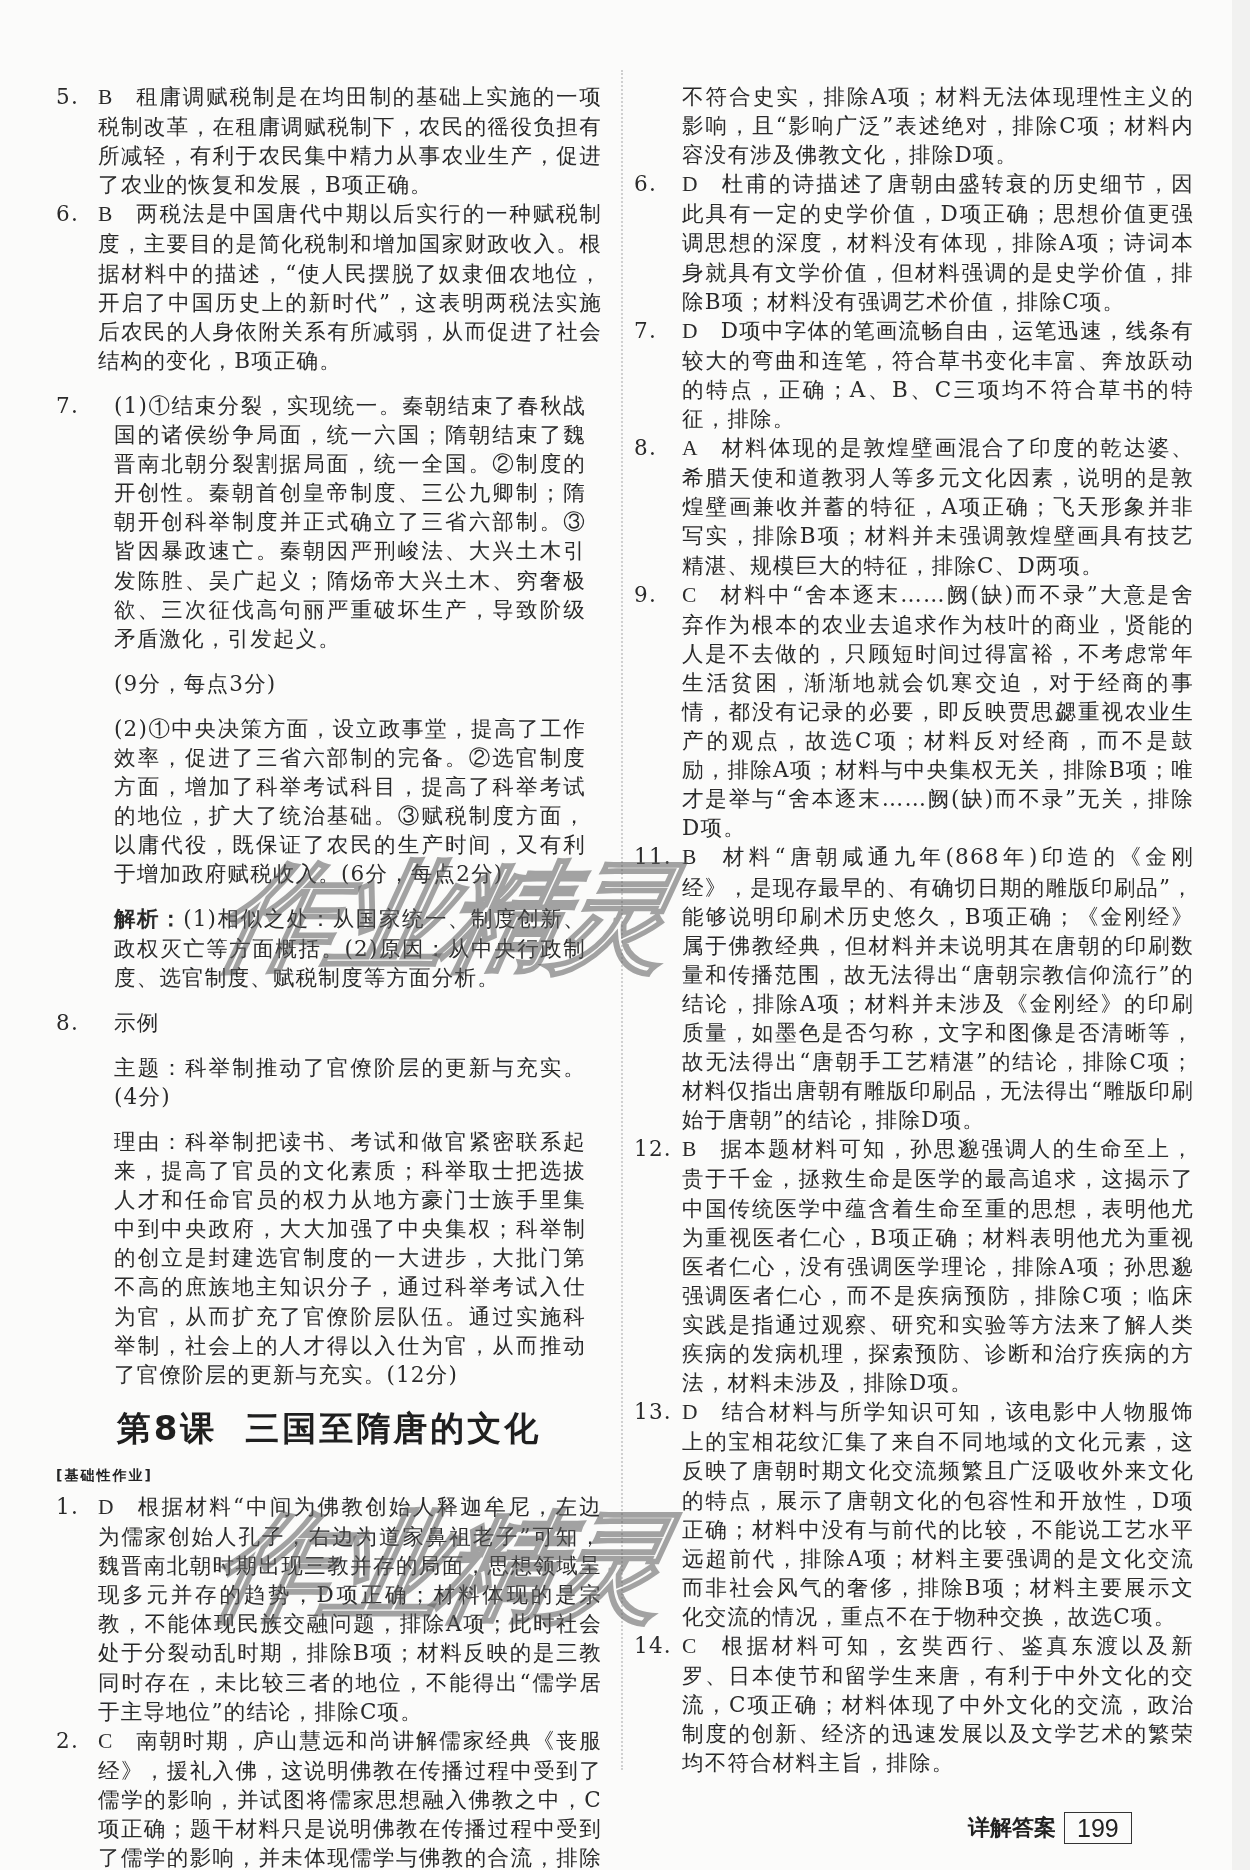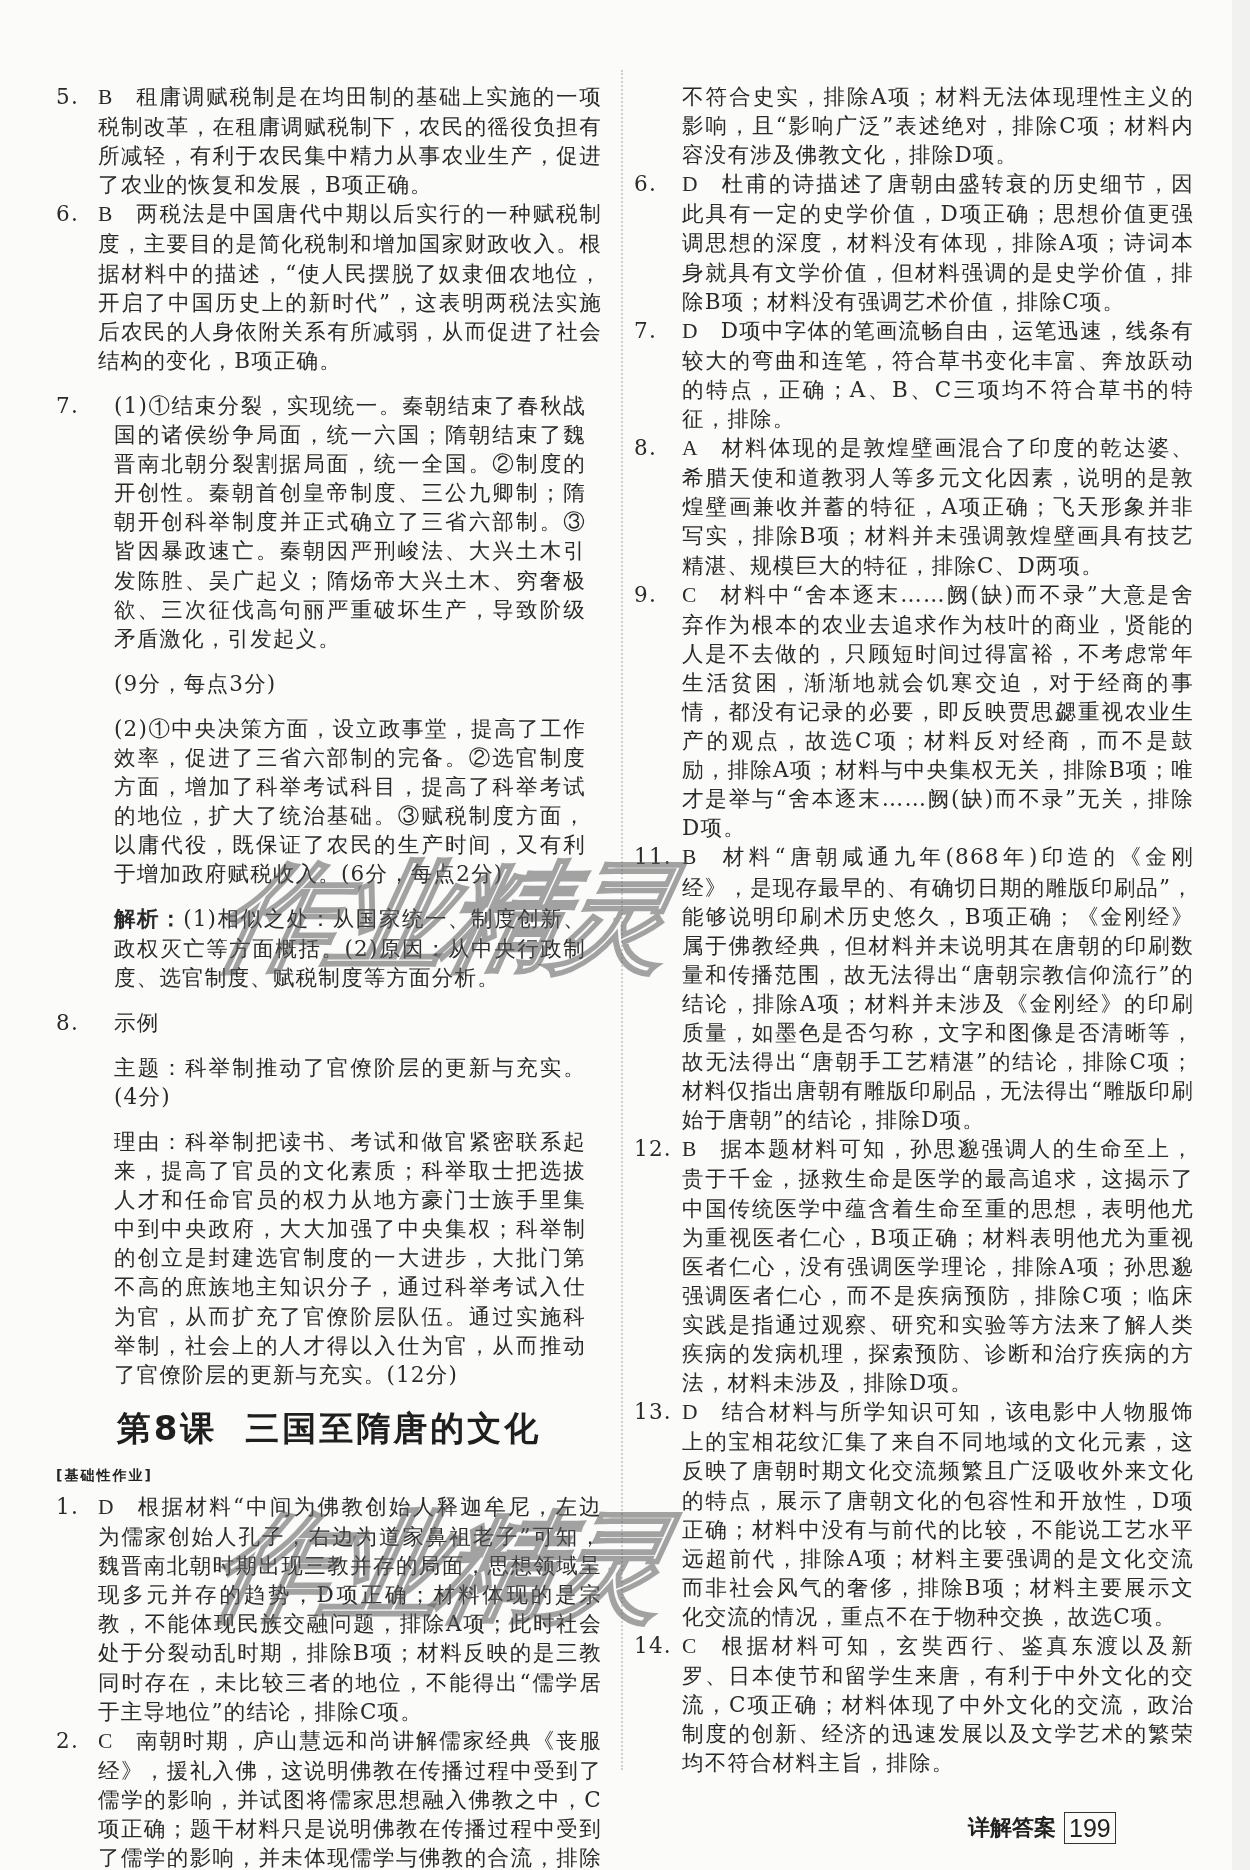--- a/index.html
+++ b/index.html
@@ -17,21 +17,21 @@
   .col-right .item{padding-left:48px;}
   .sub{margin:16px;text-align:justify;}
   .lesson-title{font-family:"DejaVu Sans","Liberation Sans",sans-serif;font-size:34px;font-weight:bold;
        text-align:center;letter-spacing:3px;margin:6px 0 10px 0;line-height:46px;color:#1f1f1f;}
   .lesson-title .gap{display:inline-block;width:28px;}
   .section-tag{font-family:"DejaVu Sans","Liberation Sans",sans-serif;font-weight:bold;font-size:14px;
        margin:0 0 2px 0;letter-spacing:2px;color:#222;}
   .bold{font-weight:bold;}
   .footer{position:absolute;top:1802px;left:968px;font-family:"DejaVu Sans","Liberation Sans",sans-serif;
        font-size:22px;font-weight:bold;color:#222;display:flex;align-items:center;gap:8px;margin-top:10px;}
-  .page-num{border:1.5px solid #333;padding:0 4px;font-weight:normal;font-family:"Liberation Sans",sans-serif;
+  .page-num{border:1.5px solid #333;padding:0 12px;font-weight:normal;font-family:"Liberation Sans",sans-serif;
        font-size:25px;line-height:30px;}
   .watermark{position:absolute;font-family:"DejaVu Sans","Liberation Sans",sans-serif;font-weight:bold;
        font-style:italic;color:transparent;-webkit-text-stroke:2px rgba(90,90,90,0.55);letter-spacing:-6px;
        pointer-events:none;transform:skewX(-12deg);}
   .wm1{left:220px;top:838px;font-size:118px;}
   .wm2{left:215px;top:1488px;font-size:118px;}
 </style>
 </head>
 <body>
 

